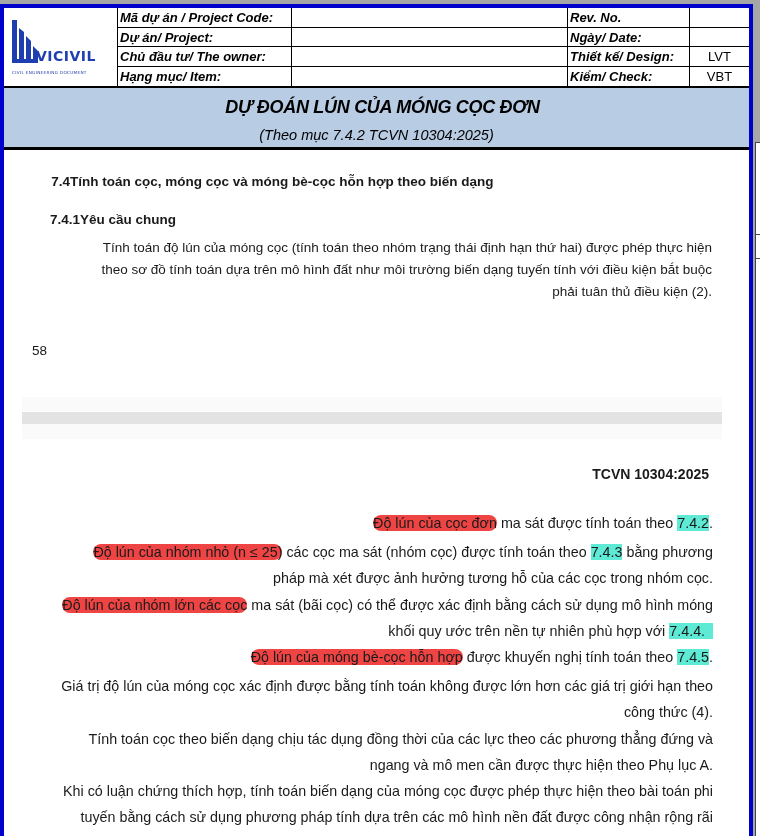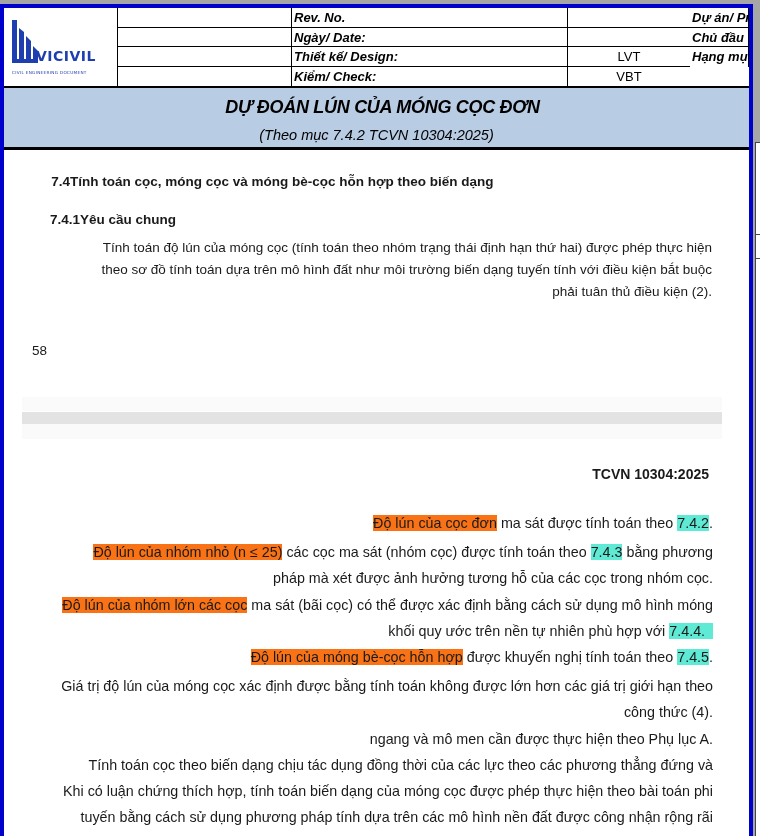--- a/index.html
+++ b/index.html
@@ -37,21 +37,21 @@
     .h2 { left: 28px; font-weight: bold; font-size: 13.5px; }
     .h2 .num { display: inline-block; width: 38px; }
     .h3 .num { display: inline-block; width: 48px; }
     .para { left: 28px; width: 680px; font-size: 13.5px; line-height: 22px; }
     .page-num { left: 28px; font-size: 13.5px; }
     .sep-top { position: absolute; left: 18px; top: 244px; width: 700px; height: 14px; background: #fafafa; }
     .sep { position: absolute; left: 18px; top: 259px; width: 700px; height: 12px; background: #e3e3e3; }
     .sep-bot { position: absolute; left: 18px; top: 271px; width: 700px; height: 15px; background: #fafafa; }
     .std-code { position: absolute; right: 40px; top: 313px; font-weight: bold; font-size: 14px; }
 
-    .hl-green { background: #f97316; border-radius: 0; }
+    .hl-green { background: #ef4444; border-radius: 8px; }
     .hl-blue { background: #5eead4; }
     .p2 { left: 44px; width: 665px; font-size: 14.3px; line-height: 26px; color: #1a1a1a; }
 
     
     .rscroll { position: absolute; left: 755px; top: 142px; width: 5px; height: 694px; border-left: 1px solid #444; border-top: 1px solid #444; background: #fff; }
     .rtick { position: absolute; left: 755px; width: 5px; height: 1px; background: #444; }
   </style>
 </head>
 <body>
 
@@ -64,20 +64,21 @@
         <polygon points="9,10 14,14 14,44 9,44" fill="#1f3fb0"></polygon>
         <polygon points="16,18 21,23 21,44 16,44" fill="#1f3fb0"></polygon>
         <polygon points="23,28 28,33 28,44 23,44" fill="#1f3fb0"></polygon>
         <rect x="2" y="41" width="26" height="4" fill="#1f3fb0"></rect>
       </svg>
       <span class="logo-word">VICIVIL</span>
       <span class="logo-sub">CIVIL ENGINEERING DOCUMENT</span>
     </div>
 
     <div class="grid">
+      <div class="lbl">Mã dự án / Project Code:</div>
       <div></div>
       <div class="lbl">Rev. No.</div>
       <div class="val last-col"></div>
 
       <div class="lbl">Dự án/ Project:</div>
       <div></div>
       <div class="lbl">Ngày/ Date:</div>
       <div class="val last-col"></div>
 
       <div class="lbl">Chủ đầu tư/ The owner:</div>
@@ -134,22 +135,22 @@
     <div class="t p2" style="top:491px">
       <span class="hl-green">Độ lún của móng bè-cọc hỗn hợp</span><span> được khuyến nghị tính toán theo </span><span class="hl-blue">7.4.5</span><span>.</span>
     </div>
 
     <div class="t p2" style="top:520px">
       <div>Giá trị độ lún của móng cọc xác định được bằng tính toán không được lớn hơn các giá trị giới hạn theo</div>
       <div>công thức (4).</div>
     </div>
 
     <div class="t p2" style="top:573px">
+      <div>Tính toán cọc theo biến dạng chịu tác dụng đồng thời của các lực theo các phương thẳng đứng và</div>
       <div>ngang và mô men cần được thực hiện theo Phụ lục A.</div>
-      <div>Tính toán cọc theo biến dạng chịu tác dụng đồng thời của các lực theo các phương thẳng đứng và</div>
     </div>
 
     <div class="t p2" style="top:625px">
       <div>Khi có luận chứng thích hợp, tính toán biến dạng của móng cọc được phép thực hiện theo bài toán phi</div>
       <div>tuyến bằng cách sử dụng phương pháp tính dựa trên các mô hình nền đất được công nhận rộng rãi</div>
       <div>và phương pháp số.</div>
     </div>
   </div>
 </div>
 

